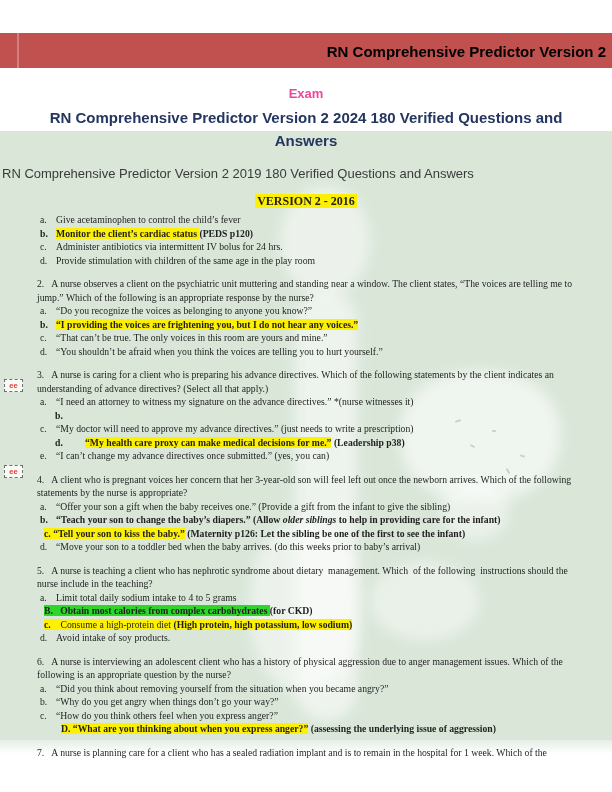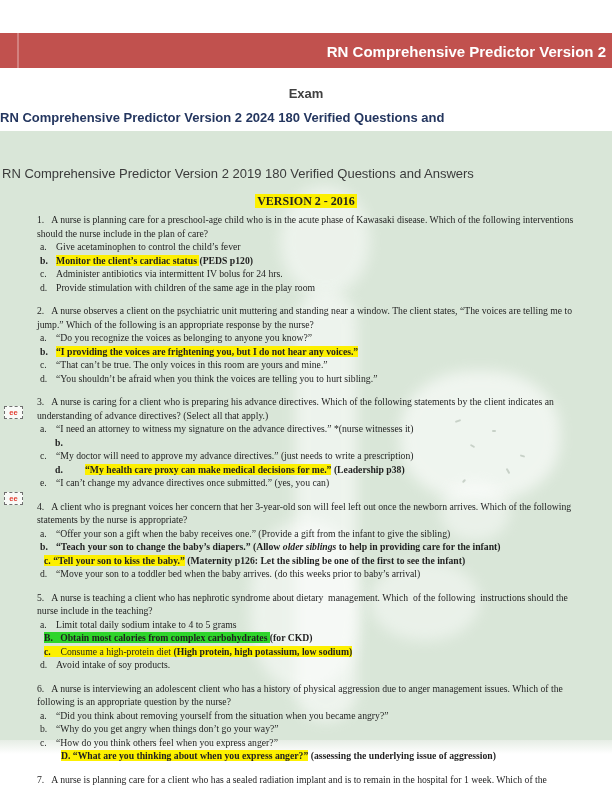--- a/index.html
+++ b/index.html
@@ -7,31 +7,31 @@
     width:612px;height:792px;position:relative;overflow:hidden;
     background:#ffffff;
     font-family:"Liberation Serif", serif;
     color:#1f1f1f;
   }
   
   .banner{position:absolute;left:0;top:33px;width:612px;height:35px;background:#c1514e;}
   .banner-stripe{position:absolute;left:17px;top:0;width:2px;height:35px;background:rgba(255,255,255,.28);}
   .banner-title{
     position:absolute;right:6px;top:50%;transform:translateY(-50%);
-    font-family:"Liberation Sans", sans-serif;font-weight:bold;font-size:15px;color:#ffffff;
+    font-family:"Liberation Sans", sans-serif;font-weight:bold;font-size:15px;color:#000000;
     white-space:nowrap;
   }
   
   .exam-label{
     position:absolute;top:86px;left:0;width:612px;text-align:center;
-    font-family:"Liberation Sans", sans-serif;font-weight:600;font-size:13px;color:#404040;
+    font-family:"Liberation Sans", sans-serif;font-weight:600;font-size:13px;color:#ec4899;
   }
   .main-title{
-    position:absolute;top:107px;left:0;width:612px;text-align:left;
-    font-family:"Liberation Sans", sans-serif;font-weight:bold;font-size:13px;line-height:22.5px;color:#24365f;
+    position:absolute;top:107px;left:0;width:612px;text-align:center;
+    font-family:"Liberation Sans", sans-serif;font-weight:bold;font-size:15px;line-height:22.5px;color:#24365f;
     z-index:3;
   }
   
   .green-bg{position:absolute;left:0;top:131px;width:612px;height:609px;background:#d9e6d8;overflow:hidden;z-index:0;}
   .green-fade{position:absolute;left:0;top:740px;width:612px;height:14px;background:linear-gradient(#e6ede5,#ffffff);z-index:0;}
   .wm{position:absolute;background:#ffffff;filter:blur(7px);}
   .wm1{left:280px;top:55px;width:90px;height:110px;border-radius:50%;opacity:.5;}
   .wm2{left:295px;top:160px;width:62px;height:430px;border-radius:30px;opacity:.55;}
   .wm3{left:400px;top:240px;width:160px;height:130px;border-radius:45%;opacity:.6;}
   .wm4{left:250px;top:390px;width:110px;height:170px;border-radius:45%;opacity:.5;}
@@ -93,28 +93,28 @@
 <div class="green-fade"></div>
 
 <div class="banner">
   <div class="banner-stripe"></div>
   <div class="banner-title">RN Comprehensive Predictor Version 2</div>
 </div>
 
 <div class="exam-label">Exam</div>
 <div class="main-title">
   <div>RN Comprehensive Predictor Version 2 2024 180 Verified Questions and</div>
+  <div>Answers</div>
 </div>
 
 <div class="content">
   <p class="subtitle">RN Comprehensive Predictor Version 2 2019 180 Verified Questions and Answers</p>
   <p class="version-heading"><mark class="hl-y">VERSION 2 - 2016</mark></p>
   <div class="questions">
       <div class="question">
-        <p class="stem"><span class="qnum">1.</span><span class="qtext">A nurse is planning care for a preschool-age child who is in the acute phase of Kawasaki disease. Which of the following interventions should the nurse include in the plan of care?</span></p>
         <div class="option">
           <span class="letter">a.</span>
           <span class="otext"><span>Give acetaminophen to control the child’s fever</span></span>
         </div>
         <div class="option">
           <span class="letter b">b.</span>
           <span class="otext"><span class="b hl-y">Monitor the client’s cardiac status </span><span class="b">(PEDS p120)</span></span>
         </div>
         <div class="option">
           <span class="letter">c.</span>
@@ -134,21 +134,21 @@
         <div class="option">
           <span class="letter b">b.</span>
           <span class="otext"><span class="b hl-y">“I providing the voices are frightening you, but I do not hear any voices.”</span></span>
         </div>
         <div class="option">
           <span class="letter">c.</span>
           <span class="otext"><span>“That can’t be true. The only voices in this room are yours and mine.”</span></span>
         </div>
         <div class="option">
           <span class="letter">d.</span>
-          <span class="otext"><span>“You shouldn’t be afraid when you think the voices are telling you to hurt sibling.”</span></span>
+          <span class="otext"><span>“You shouldn’t be afraid when you think the voices are telling you to hurt yourself.”</span></span>
         </div>
       </div>
       <div class="question">
         <p class="stem"><span class="qnum">3.</span><span class="qtext">A nurse is caring for a client who is preparing his advance directives. Which of the following statements by the client indicates an understanding of advance directives? (Select all that apply.)</span></p>
         <div class="option">
           <span class="letter">a.</span>
           <span class="otext"><span>“I need an attorney to witness my signature on the advance directives.” *(nurse witnesses it)</span></span>
         </div>
         <div class="option indent">
           <span class="letter b">b.</span>

